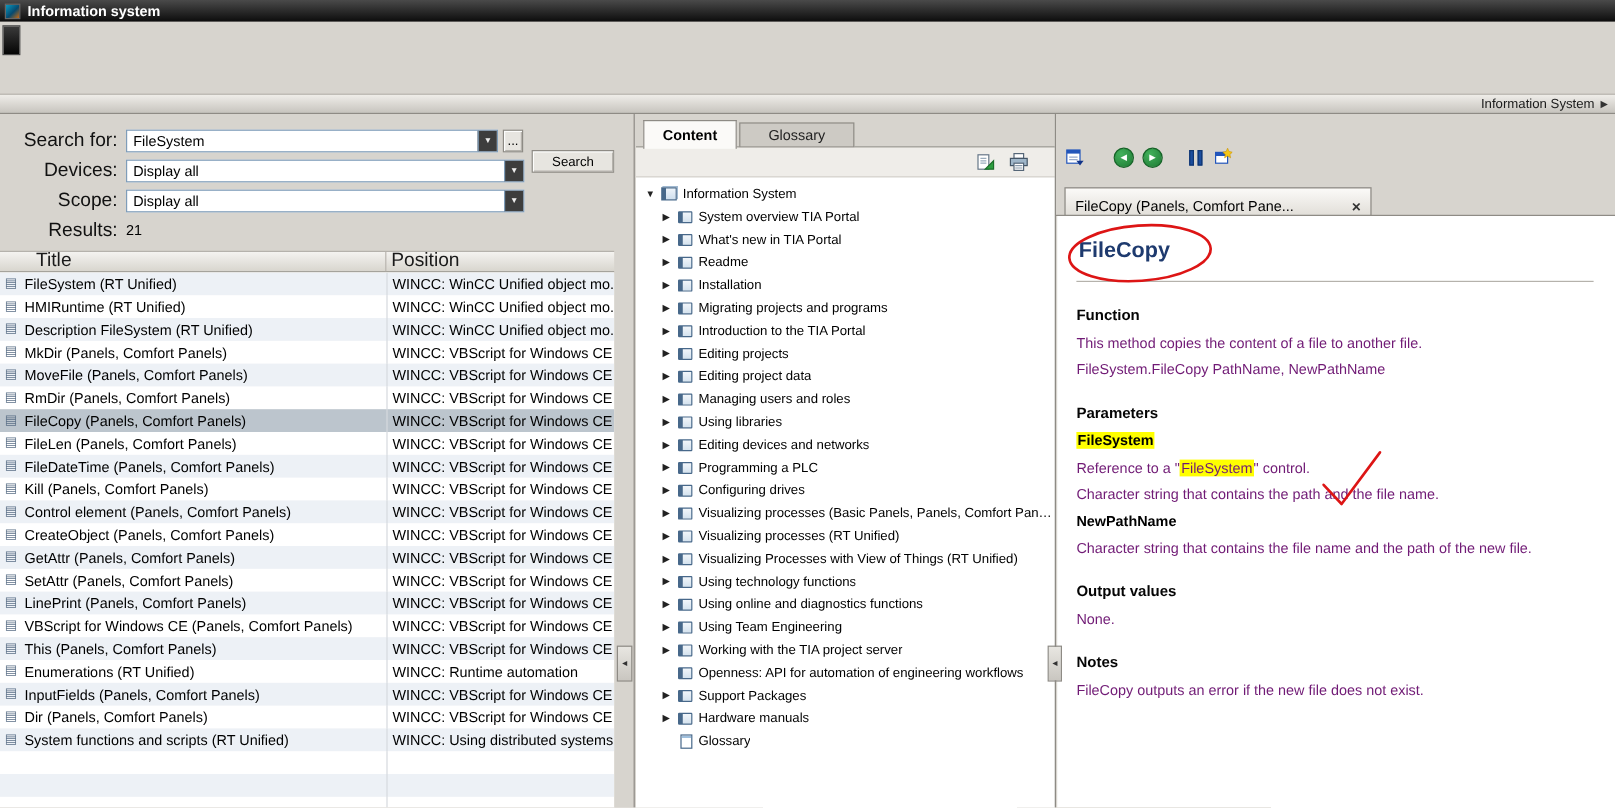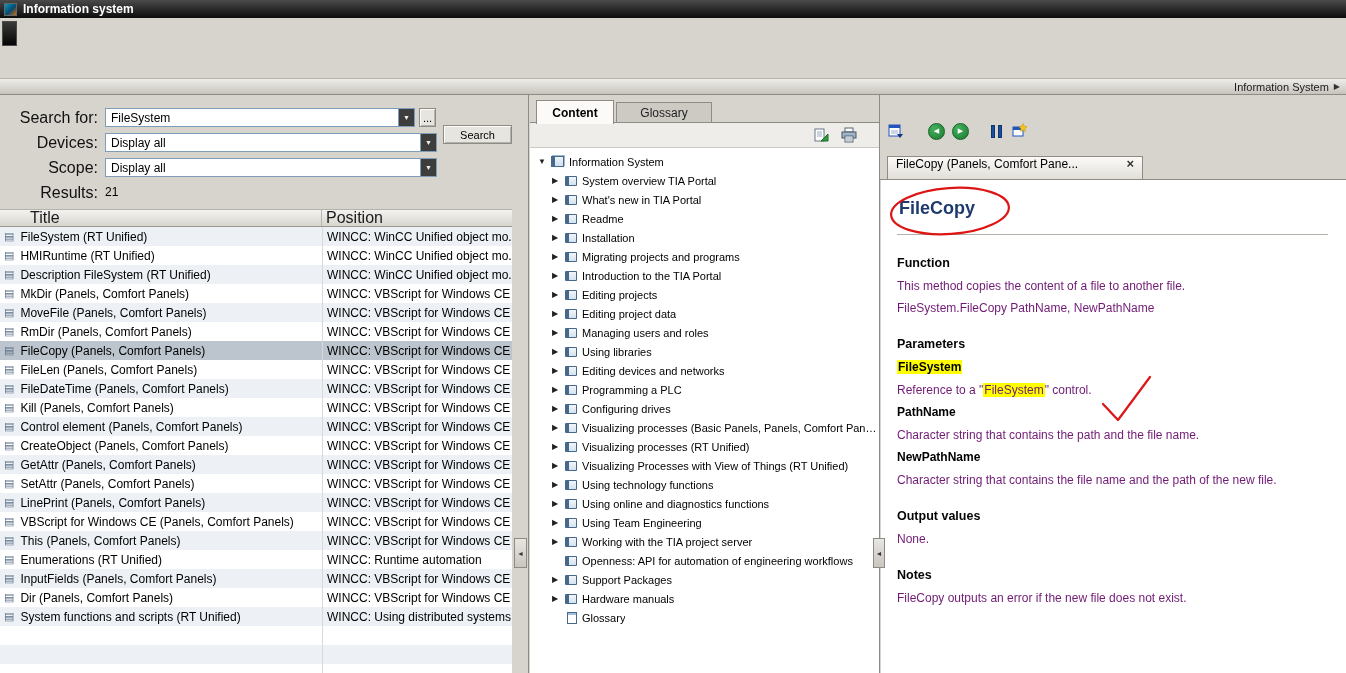--- a/index.html
+++ b/index.html
@@ -65,21 +65,21 @@
   .root-label{font-weight:normal}
 
   
   .right-panel{position:absolute;left:879px;top:0;width:467px;height:578px;background:#d7d4ce;border-left:1px solid #8e8b85}
   .viewer-toolbar{position:absolute;left:8px;top:25px;height:22px;display:flex;align-items:center;gap:7px}
   .tb-gap{width:10px}
   .nav-circle{width:17px;height:17px;border-radius:50%;background:radial-gradient(circle at 35% 30%,#43b15c,#1d7a33);border:1px solid #146326;color:#fff;font-size:7px;display:flex;align-items:center;justify-content:center;cursor:pointer}
   .pause-icon{display:inline-flex;gap:3px;align-items:center;cursor:pointer;margin:0 2px}
   .pause-icon i{display:block;width:4px;height:13px;background:#1b4d9e;border:1px solid #0f3570}
   .doc-tabstrip{position:absolute;left:0;top:57px;width:100%;height:28px;border-bottom:1px solid #8e8b85}
-  .doc-tab{position:absolute;left:7px;top:4px;width:256px;height:24px;background:linear-gradient(#fbfaf8,#e2dfd9);border:1px solid #8e8b85;display:flex;align-items:flex-start;padding:0 8px;font-size:12px;cursor:default}
+  .doc-tab{position:absolute;left:7px;top:4px;width:256px;height:24px;background:linear-gradient(#fbfaf8,#e2dfd9);border:1px solid #8e8b85;display:flex;align-items:flex-end;padding:0 8px;font-size:12px;cursor:default}
   .doc-tab-label{flex:1;white-space:nowrap;overflow:hidden}
   .doc-tab-close{margin-left:6px;font-size:13px;font-weight:bold;color:#333;cursor:pointer;line-height:1}
   .doc-content{position:absolute;left:1px;top:85px;width:465px;height:493px;background:#fff;padding:16px 18px 0 16px;overflow:hidden}
   .doc-title{font-size:18px;line-height:24px;font-weight:bold;color:#1e3a6e;margin:0 0 0 2px}
   .doc-rule{border:none;border-top:1px solid #b5b2ac;margin:14px 0 0 0}
   .vb-heading{font-weight:bold;font-size:12.5px;line-height:16px;margin:20px 0 7px 0;color:#050505}
   .vb-param{font-weight:bold;font-size:12px;line-height:16px;margin:6px 0 7px 0}
   .vb-text{font-size:12px;line-height:16px;margin:0 0 6px 0;color:#701a75}
   .hl{background:#ffff00;padding:0 1px}
 
@@ -537,21 +537,20 @@
       <div class="doc-content">
         <div class="doc-title">FileCopy</div>
         <hr class="doc-rule">
         <div>
             <div class="vb-heading">Function</div>
             <div class="vb-text">This method copies the content of a file to another file.</div>
             <div class="vb-text">FileSystem.FileCopy PathName, NewPathName</div>
             <div class="vb-heading">Parameters</div>
             <div class="vb-param"><span class="hl">FileSystem</span></div>
             <div class="vb-text"><span>Reference to a "</span><span class="hl">FileSystem</span><span>" control.</span></div>
-            <div class="vb-param">PathName</div>
             <div class="vb-text">Character string that contains the path and the file name.</div>
             <div class="vb-param">NewPathName</div>
             <div class="vb-text">Character string that contains the file name and the path of the new file.</div>
             <div class="vb-heading">Output values</div>
             <div class="vb-text">None.</div>
             <div class="vb-heading">Notes</div>
             <div class="vb-text">FileCopy outputs an error if the new file does not exist.</div>
           </div>
       </div>
     </div>

